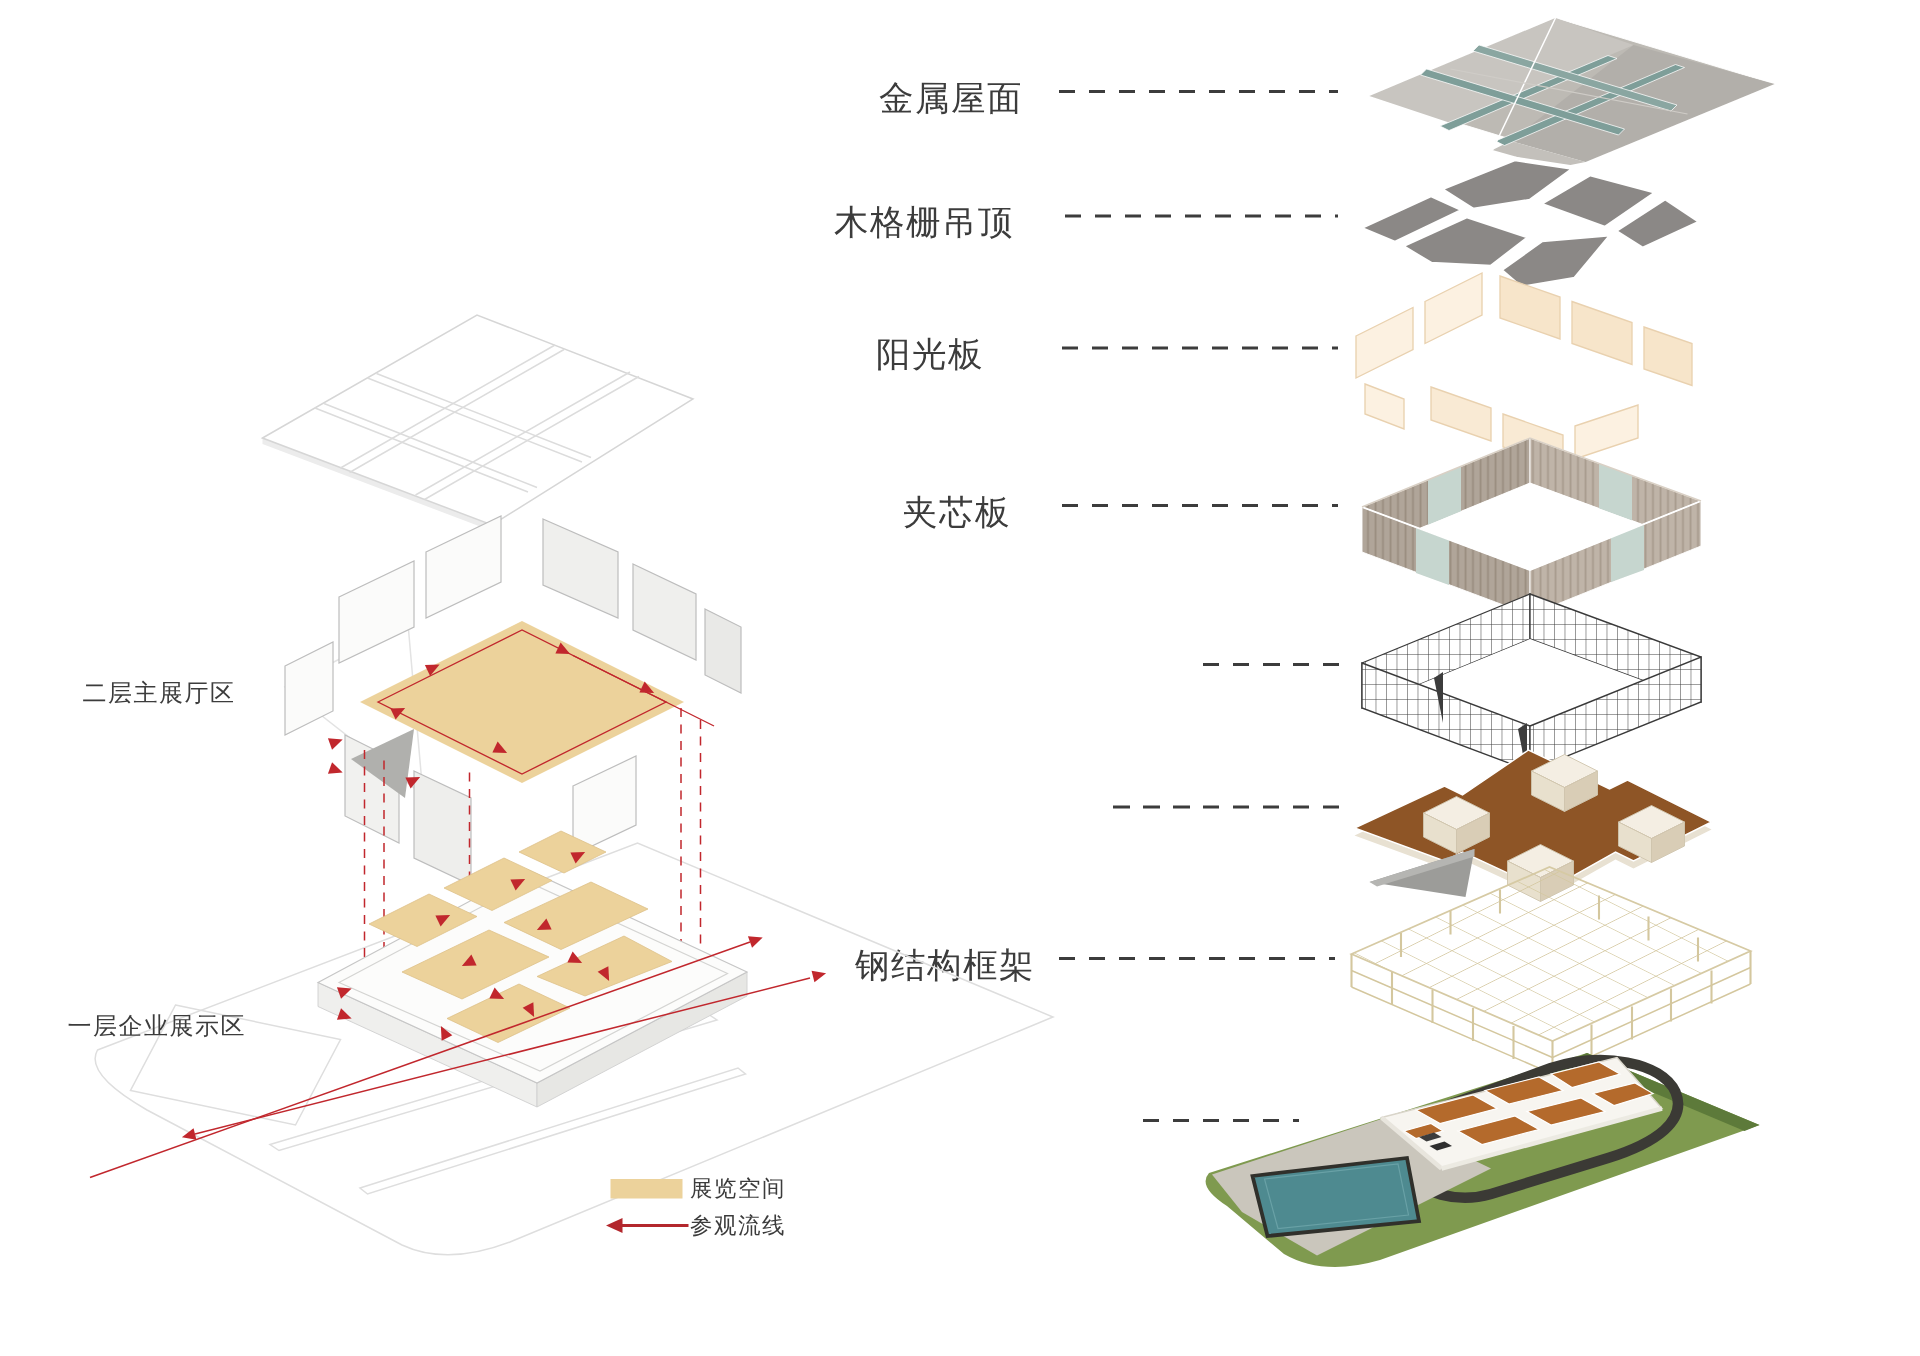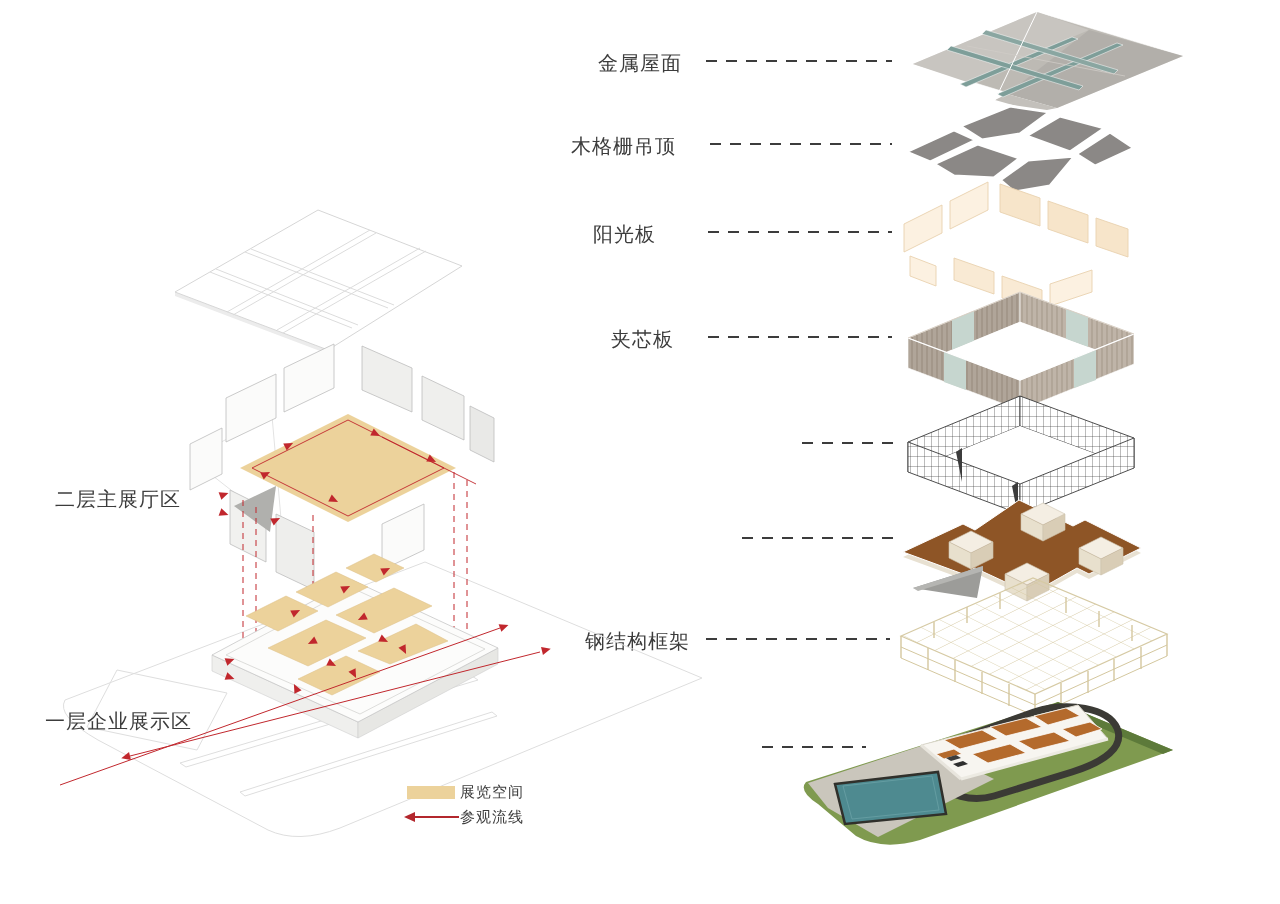--- a/index.html
+++ b/index.html
@@ -1,20 +1,20 @@
 <!DOCTYPE html>
 <html><head>
 <meta charset="utf-8">
 <style>
   html,body{margin:0;padding:0;background:#fff;}
   #canvas{position:relative;width:1280px;height:904px;background:#ffffff;overflow:hidden;
           font-family:"Liberation Sans","DejaVu Sans",sans-serif;color:#3b3b3b;}
-  .layer-label{position:absolute;font-size:20px;letter-spacing:1px;white-space:nowrap;color:#3c3c3c;}
+  .layer-label{position:absolute;font-size:23px;letter-spacing:1px;white-space:nowrap;color:#3c3c3c;}
   .leader{position:absolute;height:2px;background:repeating-linear-gradient(90deg,#3c3c3c 0 11px,transparent 11px 20px);}
-  .side-label{position:absolute;font-size:20px;letter-spacing:1px;white-space:nowrap;color:#3c3c3c;margin-top:34px;}
+  .side-label{position:absolute;font-size:16px;letter-spacing:1px;white-space:nowrap;color:#3c3c3c;}
   .legend-text{position:absolute;font-size:15px;letter-spacing:1px;color:#3c3c3c;white-space:nowrap;}
   .legend-swatch{position:absolute;left:407px;top:786px;width:48px;height:13px;background:#ecd29b;}
   .legend-line{position:absolute;left:414px;top:816px;width:45px;height:1.5px;background:#b3272d;}
   .legend-arrowhead{position:absolute;left:404px;top:812px;width:0;height:0;
       border-top:5px solid transparent;border-bottom:5px solid transparent;border-right:11px solid #b3272d;}
   .illu{position:absolute;}
   svg{display:block;}
 </style>
 </head>
 <body>

